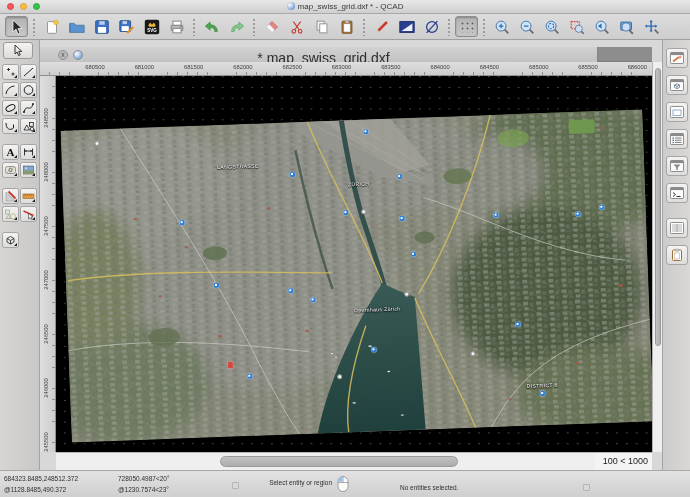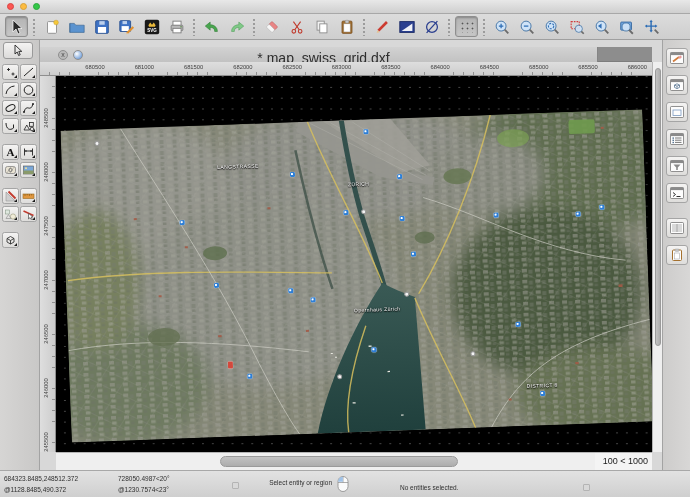--- a/index.html
+++ b/index.html
@@ -83,20 +83,21 @@
 <body>
 
 <div class="window">
 
   <div class="titlebar">
     <div class="lights">
       <span class="light red"></span>
       <span class="light yellow"></span>
       <span class="light green"></span>
     </div>
+    <div class="titletext"><span class="appicon"></span><span>map_swiss_grid.dxf * - QCAD</span></div>
   </div>
 
   <div class="toolbar">
     <div class="tbtn pressed">
       <svg width="16" height="16" viewBox="0 0 16 16">
           <polygon points="4,1 4,13 7,10 9,15 11,14 9,9.5 13,9.5" fill="#2a2a2a" stroke="#fff" stroke-width=".7"></polygon>
         </svg>
     </div>
     <div class="tsep"></div>
     <div class="tbtn">

